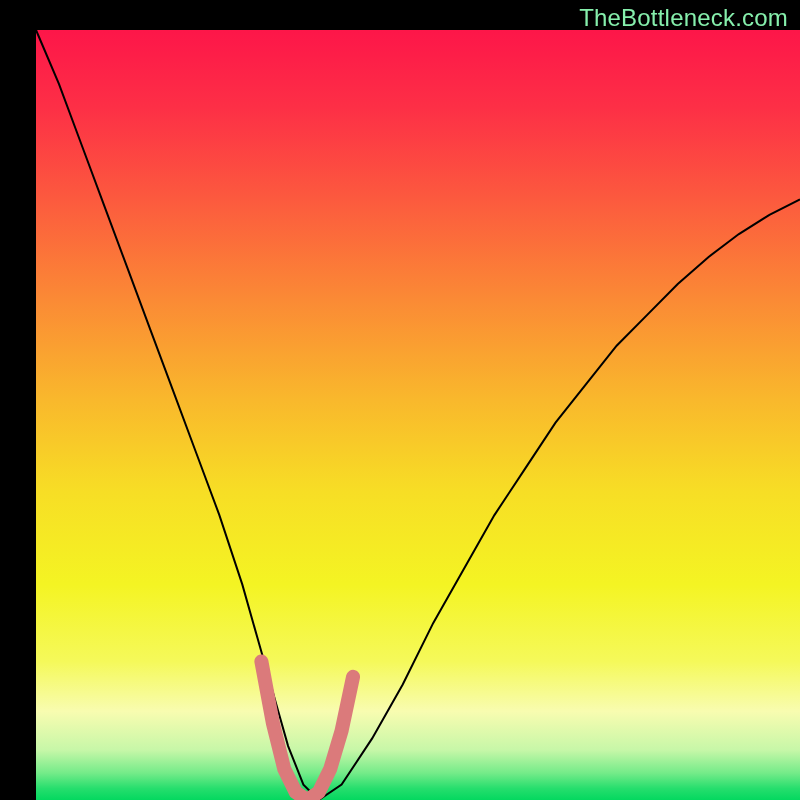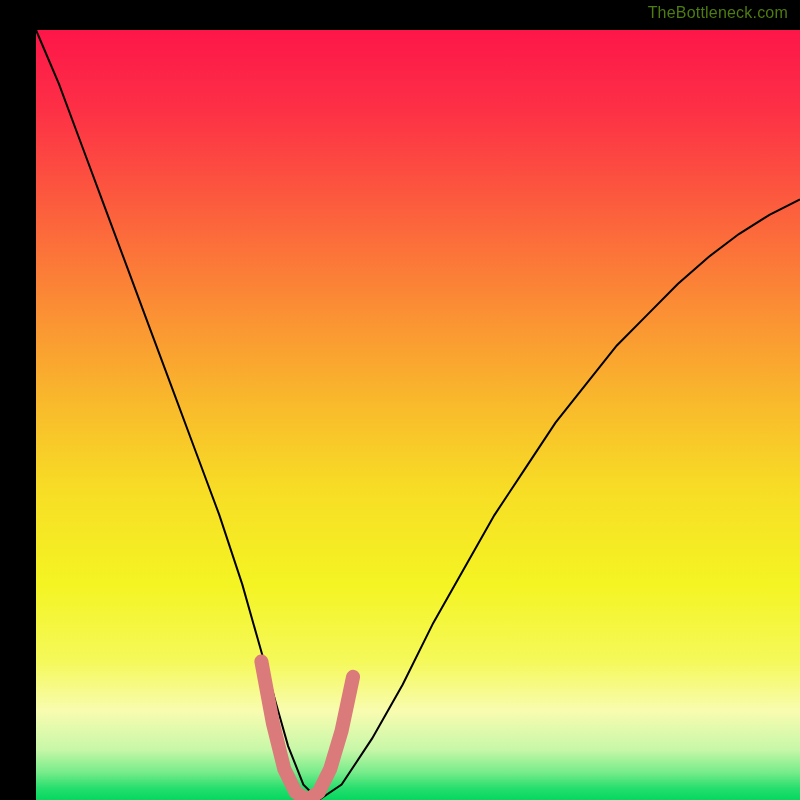--- a/index.html
+++ b/index.html
@@ -14,22 +14,22 @@
   .outer {
     position: relative;
     width: 800px;
     height: 800px;
     background: #000;
   }
   .watermark {
     position: absolute;
     top: 4px;
     right: 12px;
-    color: #4d7c0f;
-    font-size: 16px;
+    color: #86efac;
+    font-size: 24px;
     font-family: Arial, sans-serif;
     letter-spacing: 0.2px;
     z-index: 10;
   }
   svg {
     display: block;
     position: absolute;
     left: 0;
     top: 0;
   }

